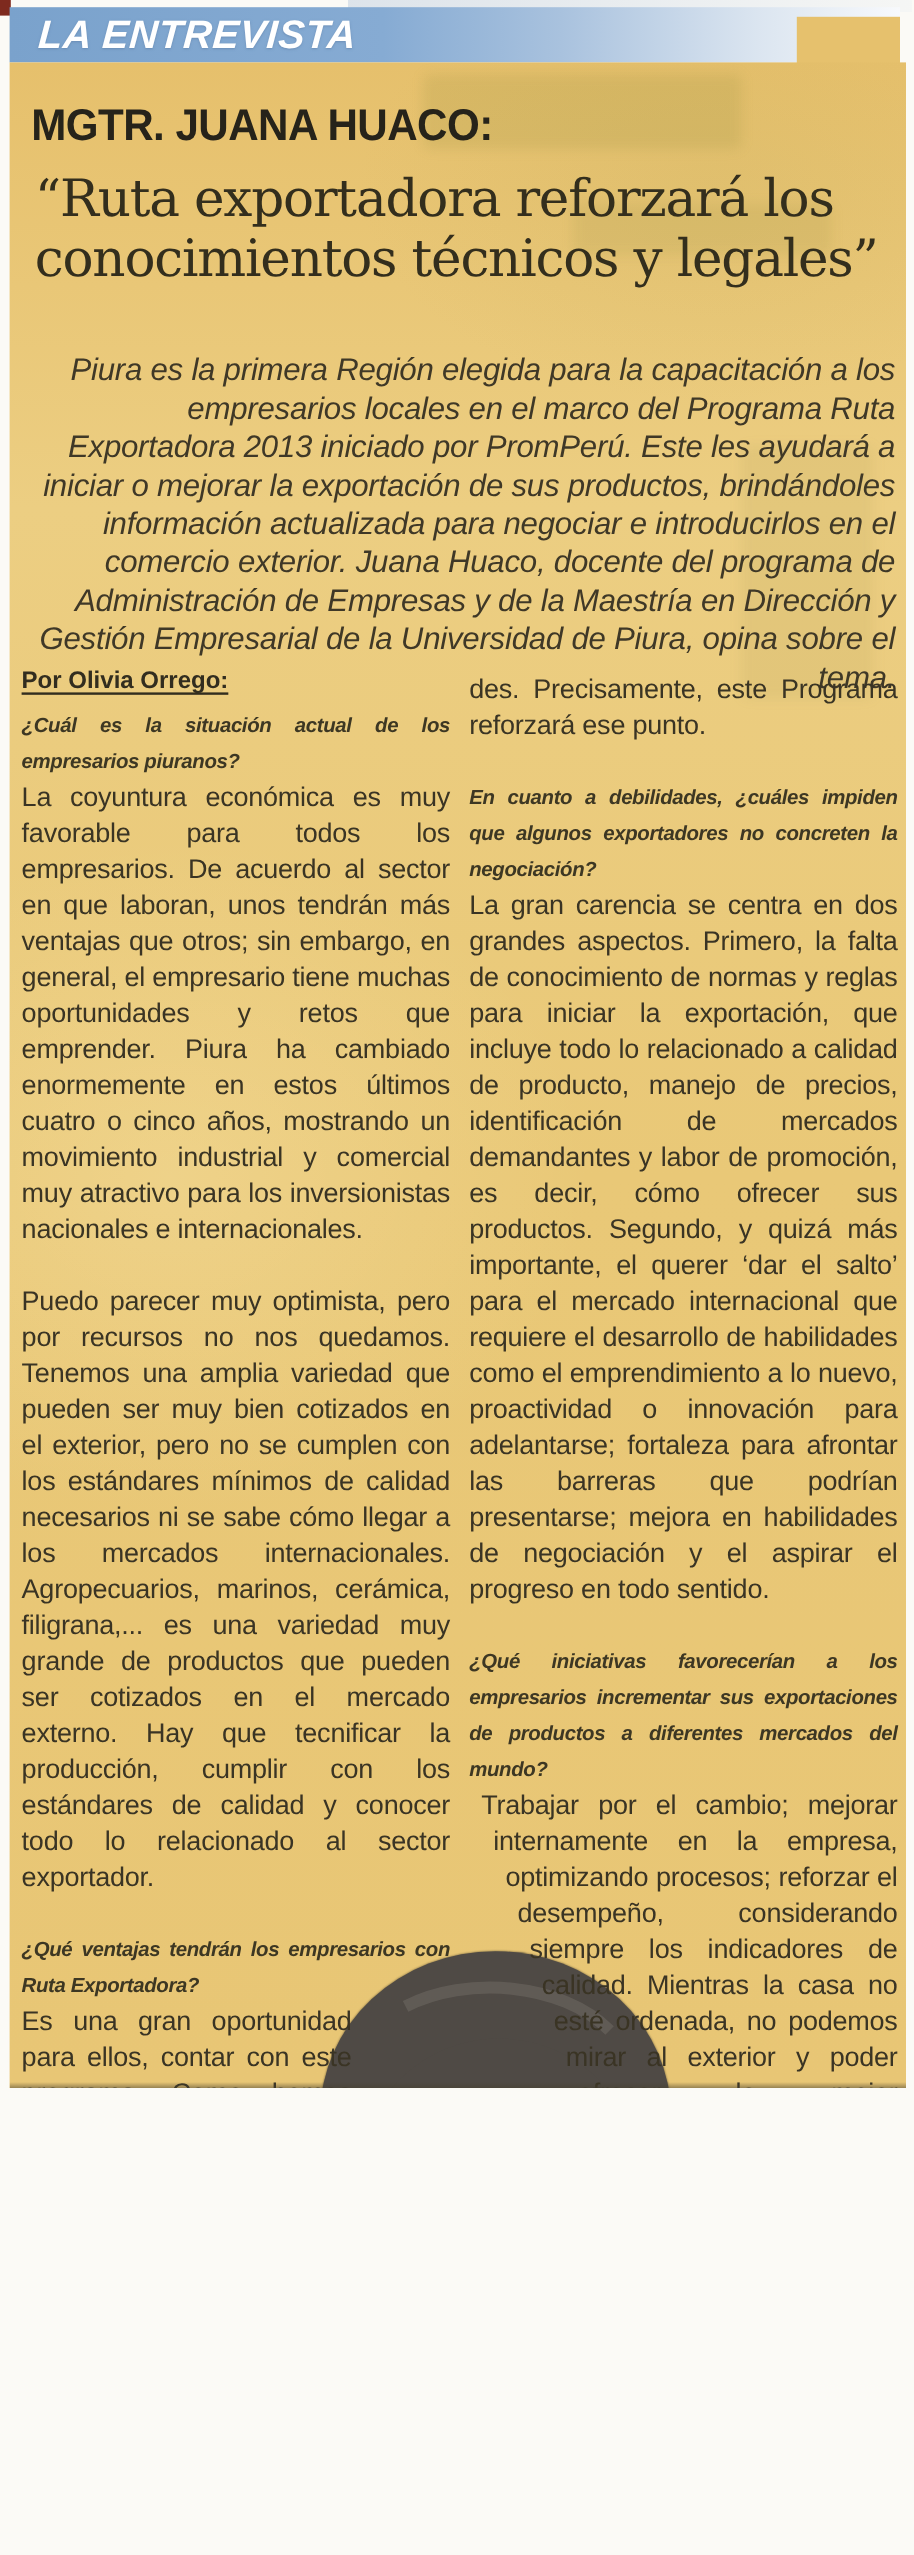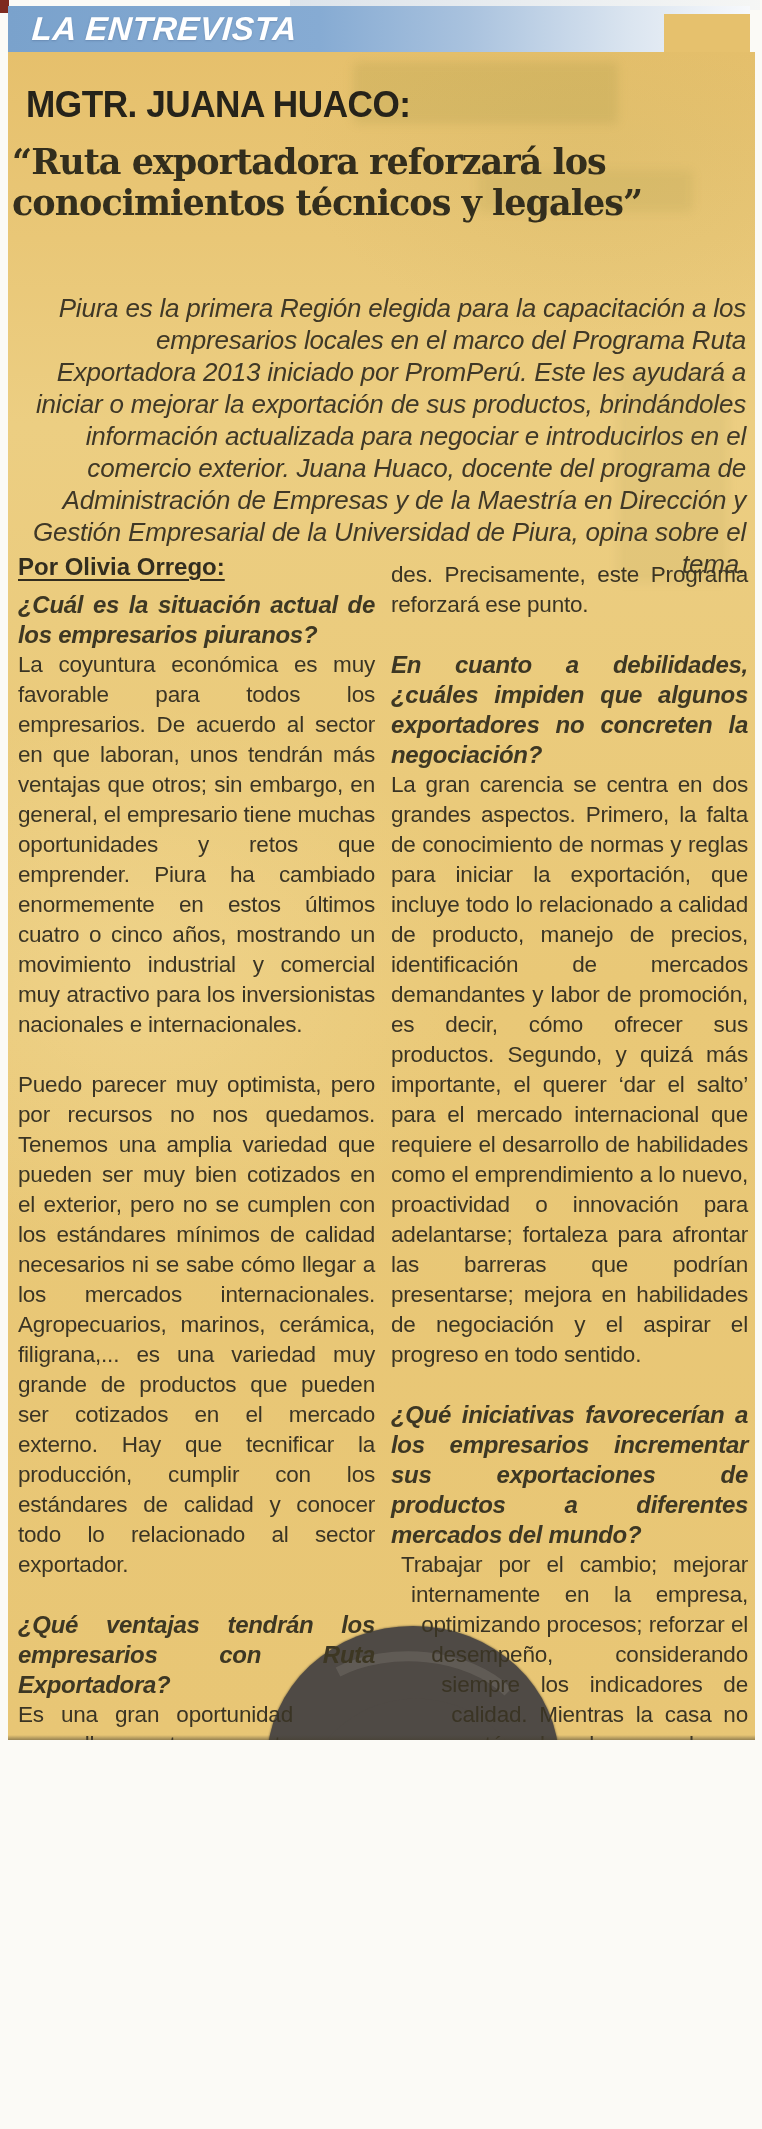--- a/index.html
+++ b/index.html
@@ -38,39 +38,39 @@
   .ghost.g3{left:610px;top:320px;width:110px;height:210px;background:rgba(150,140,70,.10);}
   .bottom-edge{position:absolute;left:0;right:0;bottom:0;height:5px;
     background:linear-gradient(rgba(0,0,0,0),rgba(70,64,48,.5));z-index:6;}
   
   .kicker{
     position:absolute;left:18px;top:32px;
     font-weight:700;font-size:37px;letter-spacing:-.5px;color:#26231a;
     transform:scaleX(.95);transform-origin:left;white-space:nowrap;
   }
   .headline{
-    position:absolute;left:4px;top:90px;width:726px;
+    position:absolute;left:21px;top:90px;width:726px;
     font-family:"DejaVu Serif","Liberation Serif",serif;
-    font-weight:700;font-size:35px;line-height:1.16;letter-spacing:-1px;color:#332e1d;
+    font-weight:400;font-size:43px;line-height:1.16;letter-spacing:-1px;color:#332e1d;
   }
   .lede{
     position:absolute;left:8px;top:240px;width:730px;
     font-style:italic;font-size:26px;line-height:32px;letter-spacing:-.2px;color:#3f3827;text-align:right;
   }
   
   .columns{
     position:absolute;left:10px;top:500px;width:730px;
     display:flex;gap:16px;z-index:2;color:#3a3424;
   }
   .col{width:357px;}
   .byline{
-    font-weight:700;font-size:24px;line-height:30px;color:#322d1f;
+    font-weight:700;font-size:20px;line-height:30px;color:#322d1f;
     text-decoration:underline;text-underline-offset:4px;margin-bottom:8px;
   }
-  .q{font-weight:700;font-style:italic;font-size:24px;line-height:30px;
+  .q{font-weight:700;font-style:italic;font-size:17px;line-height:30px;
      text-align:justify;letter-spacing:-.3px;color:#3d3723;}
   .a{font-size:22.5px;line-height:30px;text-align:justify;letter-spacing:-.2px;margin:0;}
   .gap{height:30px;}
   .gap-sm{height:8px;}
   
   .photo-push-left{float:right;width:82px;height:230px;margin-top:28px;}
   .photo-push-right{
     float:left;width:218px;height:445px;margin-top:205px;
     shape-outside:polygon(0 0,0 100%,100% 100%);
   }

